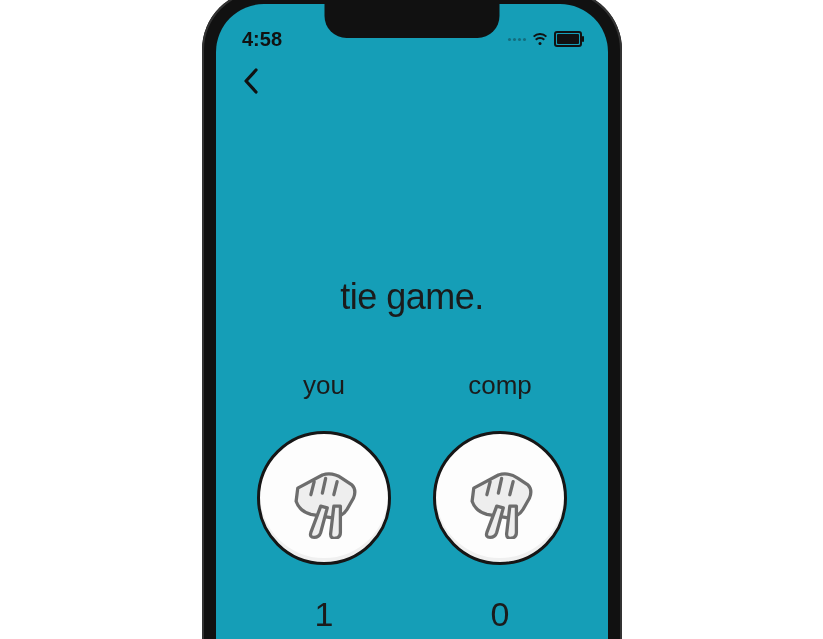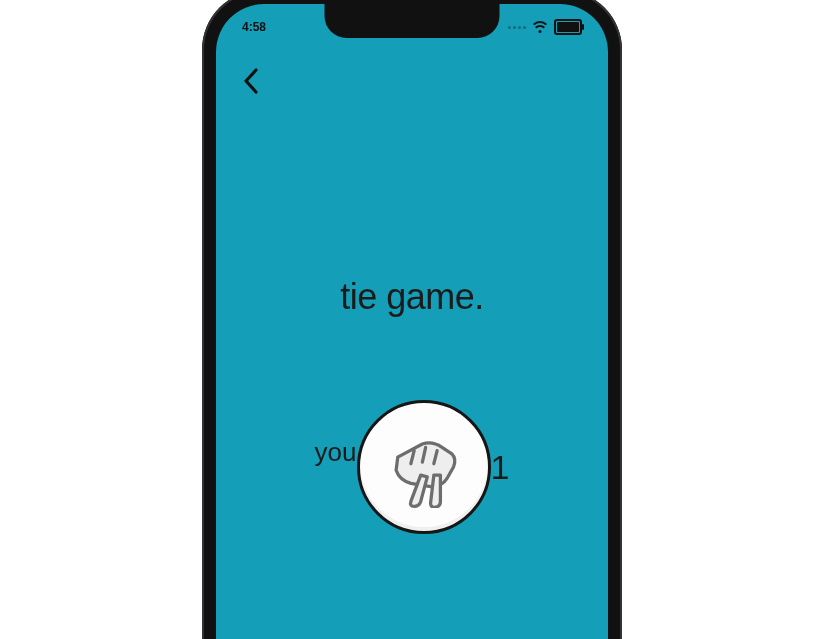--- a/index.html
+++ b/index.html
@@ -42,27 +42,27 @@
     height: 34px;
     background: #111;
     border-bottom-left-radius: 22px;
     border-bottom-right-radius: 22px;
     z-index: 5;
   }
 
   
   .status {
     position: absolute;
-    top: 0; left: 0; right: 0;
+    top: 12px; left: 0; right: 0;
     height: 46px;
     display: flex;
     align-items: center;
     justify-content: space-between;
     padding: 0 26px;
-    font-size: 12px;
+    font-size: 20px;
     font-weight: 600;
     color: #111;
     z-index: 4;
   }
   .status .right { display: flex; align-items: center; gap: 6px; }
   .dots { display: flex; gap: 2px; align-items: flex-end; }
   .dots span {
     width: 3px; height: 3px; background:#111; border-radius:50%;
     opacity:.35;
   }
@@ -119,21 +119,21 @@
     letter-spacing: -0.5px;
     margin-top: 24px;
   }
   .players {
     margin-top: 52px;
     display: flex;
     gap: 42px;
   }
   .player {
     display: flex;
-    flex-direction: row;
+    flex-direction: column;
     align-items: center;
   }
   .plabel {
     font-size: 26px;
     font-weight: 400;
   }
   .hand {
     margin-top: 30px;
     width: 128px; height: 128px;
     border-radius: 50%;
@@ -201,18 +201,34 @@
                 <line x1="66" y1="30" x2="62" y2="46"></line>
 
                 <path d="M46 60 L34 92 Q32 98 38 98 Q44 98 46 92 L54 62 Z"></path>
                 <path d="M62 60 L58 94 Q58 100 64 99 Q70 98 70 92 L70 60 Z"></path>
               </g>
             </svg>
           </div>
           <div class="score">1</div>
         </div>
 
+        <div class="player">
+          <div class="plabel">comp</div>
+          <div class="hand">
+            <svg viewBox="0 0 100 100">
+              <g fill="#eeeeee" stroke="#6d6d6d" stroke-width="4" stroke-linejoin="round" stroke-linecap="round">
+                <path d="M18 38 L48 22 Q60 18 72 26 L84 34 Q90 40 86 50 L78 64 Q72 74 58 74 L34 70 Q20 66 16 54 Z"></path>
+                <line x1="38" y1="30" x2="34" y2="46"></line>
+                <line x1="52" y1="26" x2="48" y2="44"></line>
+                <line x1="66" y1="30" x2="62" y2="46"></line>
+                <path d="M46 60 L34 92 Q32 98 38 98 Q44 98 46 92 L54 62 Z"></path>
+                <path d="M62 60 L58 94 Q58 100 64 99 Q70 98 70 92 L70 60 Z"></path>
+              </g>
+            </svg>
+          </div>
+          <div class="score">0</div>
+        </div>
 
       </div>
     </div>
 
   </div>
 </div>
 
 </body></html>

